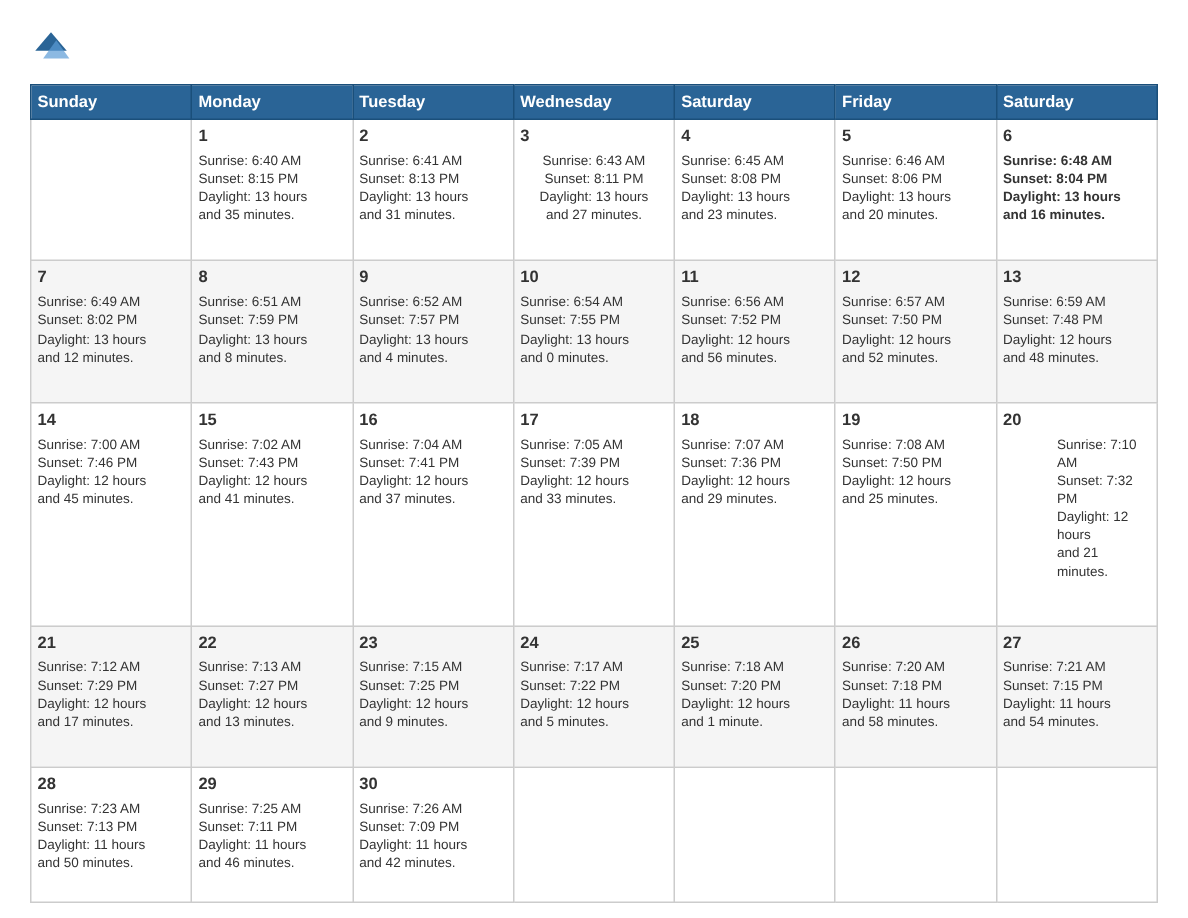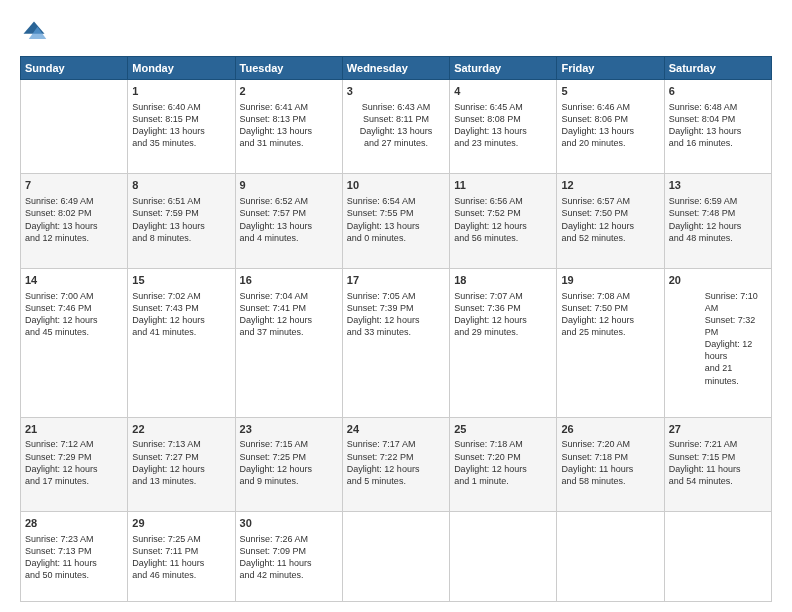--- a/index.html
+++ b/index.html
@@ -174,21 +174,21 @@
           </td>
           <td>
             <span class="day-number">5</span>
             <div class="cell-content" style="white-space: pre-line;">Sunrise: 6:46 AM
 Sunset: 8:06 PM
 Daylight: 13 hours
 and 20 minutes.</div>
           </td>
           <td>
             <span class="day-number">6</span>
-            <div class="cell-content" style="white-space: pre-line;">Sunrise: 6:48 AM
+            <div class="cell-content" style="white-space: pre-line; font-weight: bold;">Sunrise: 6:48 AM
 Sunset: 8:04 PM
 Daylight: 13 hours
 and 16 minutes.</div>
           </td>
         </tr>
         <tr class="week-row">
           <td>
             <span class="day-number">7</span>
             <div class="cell-content" style="white-space: pre-line;">Sunrise: 6:49 AM
 Sunset: 8:02 PM

